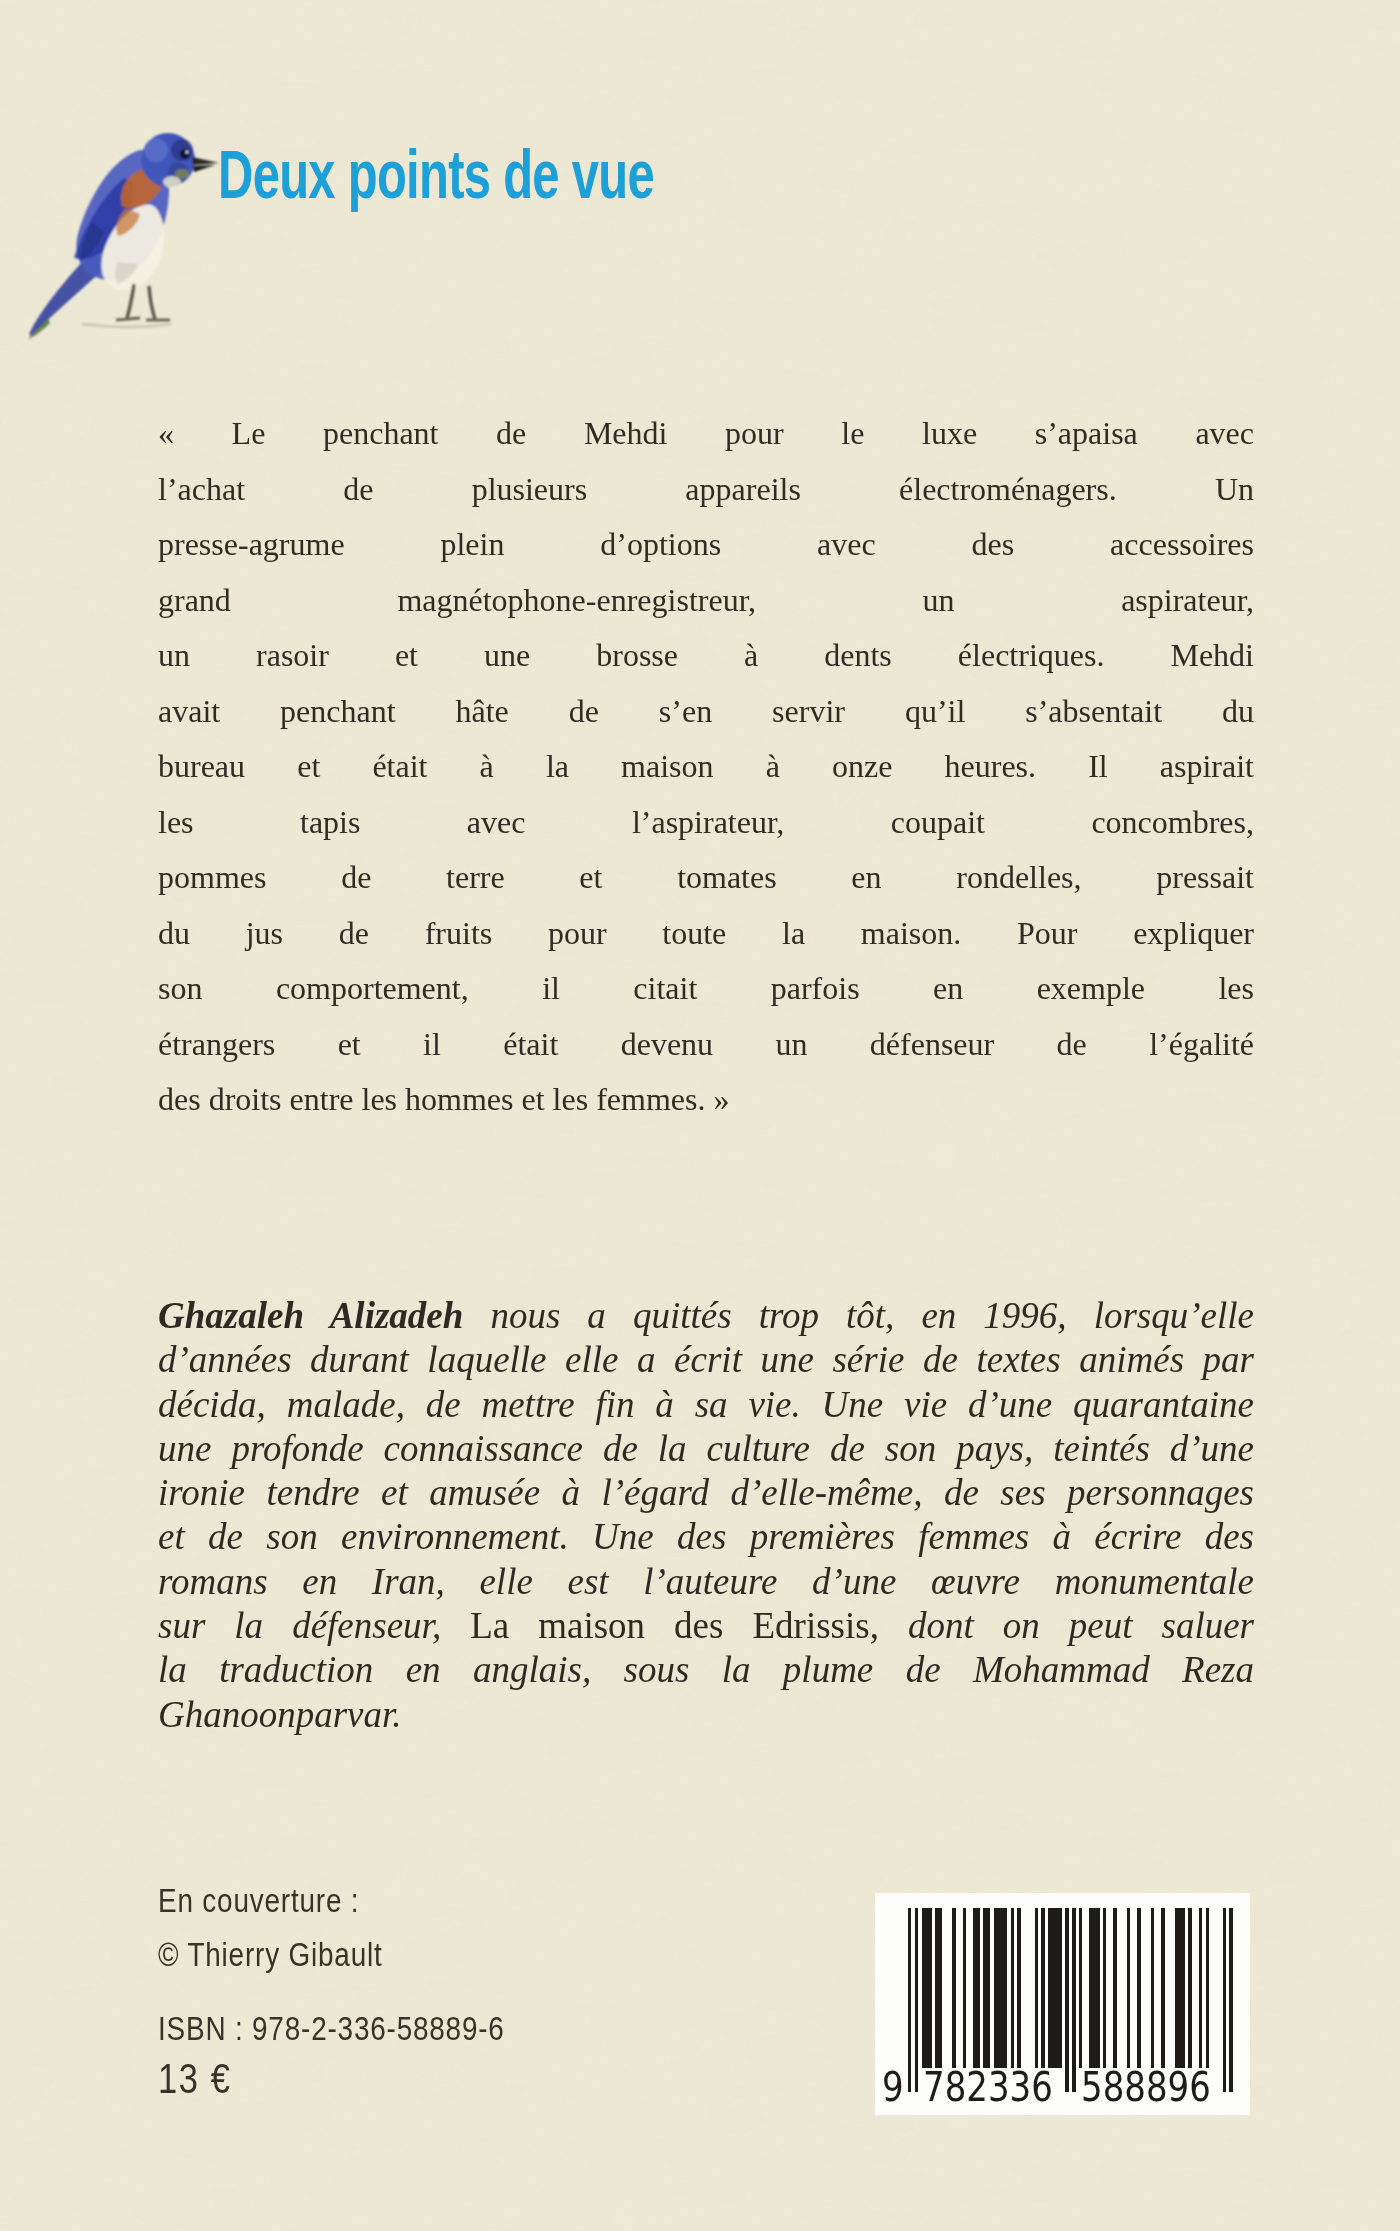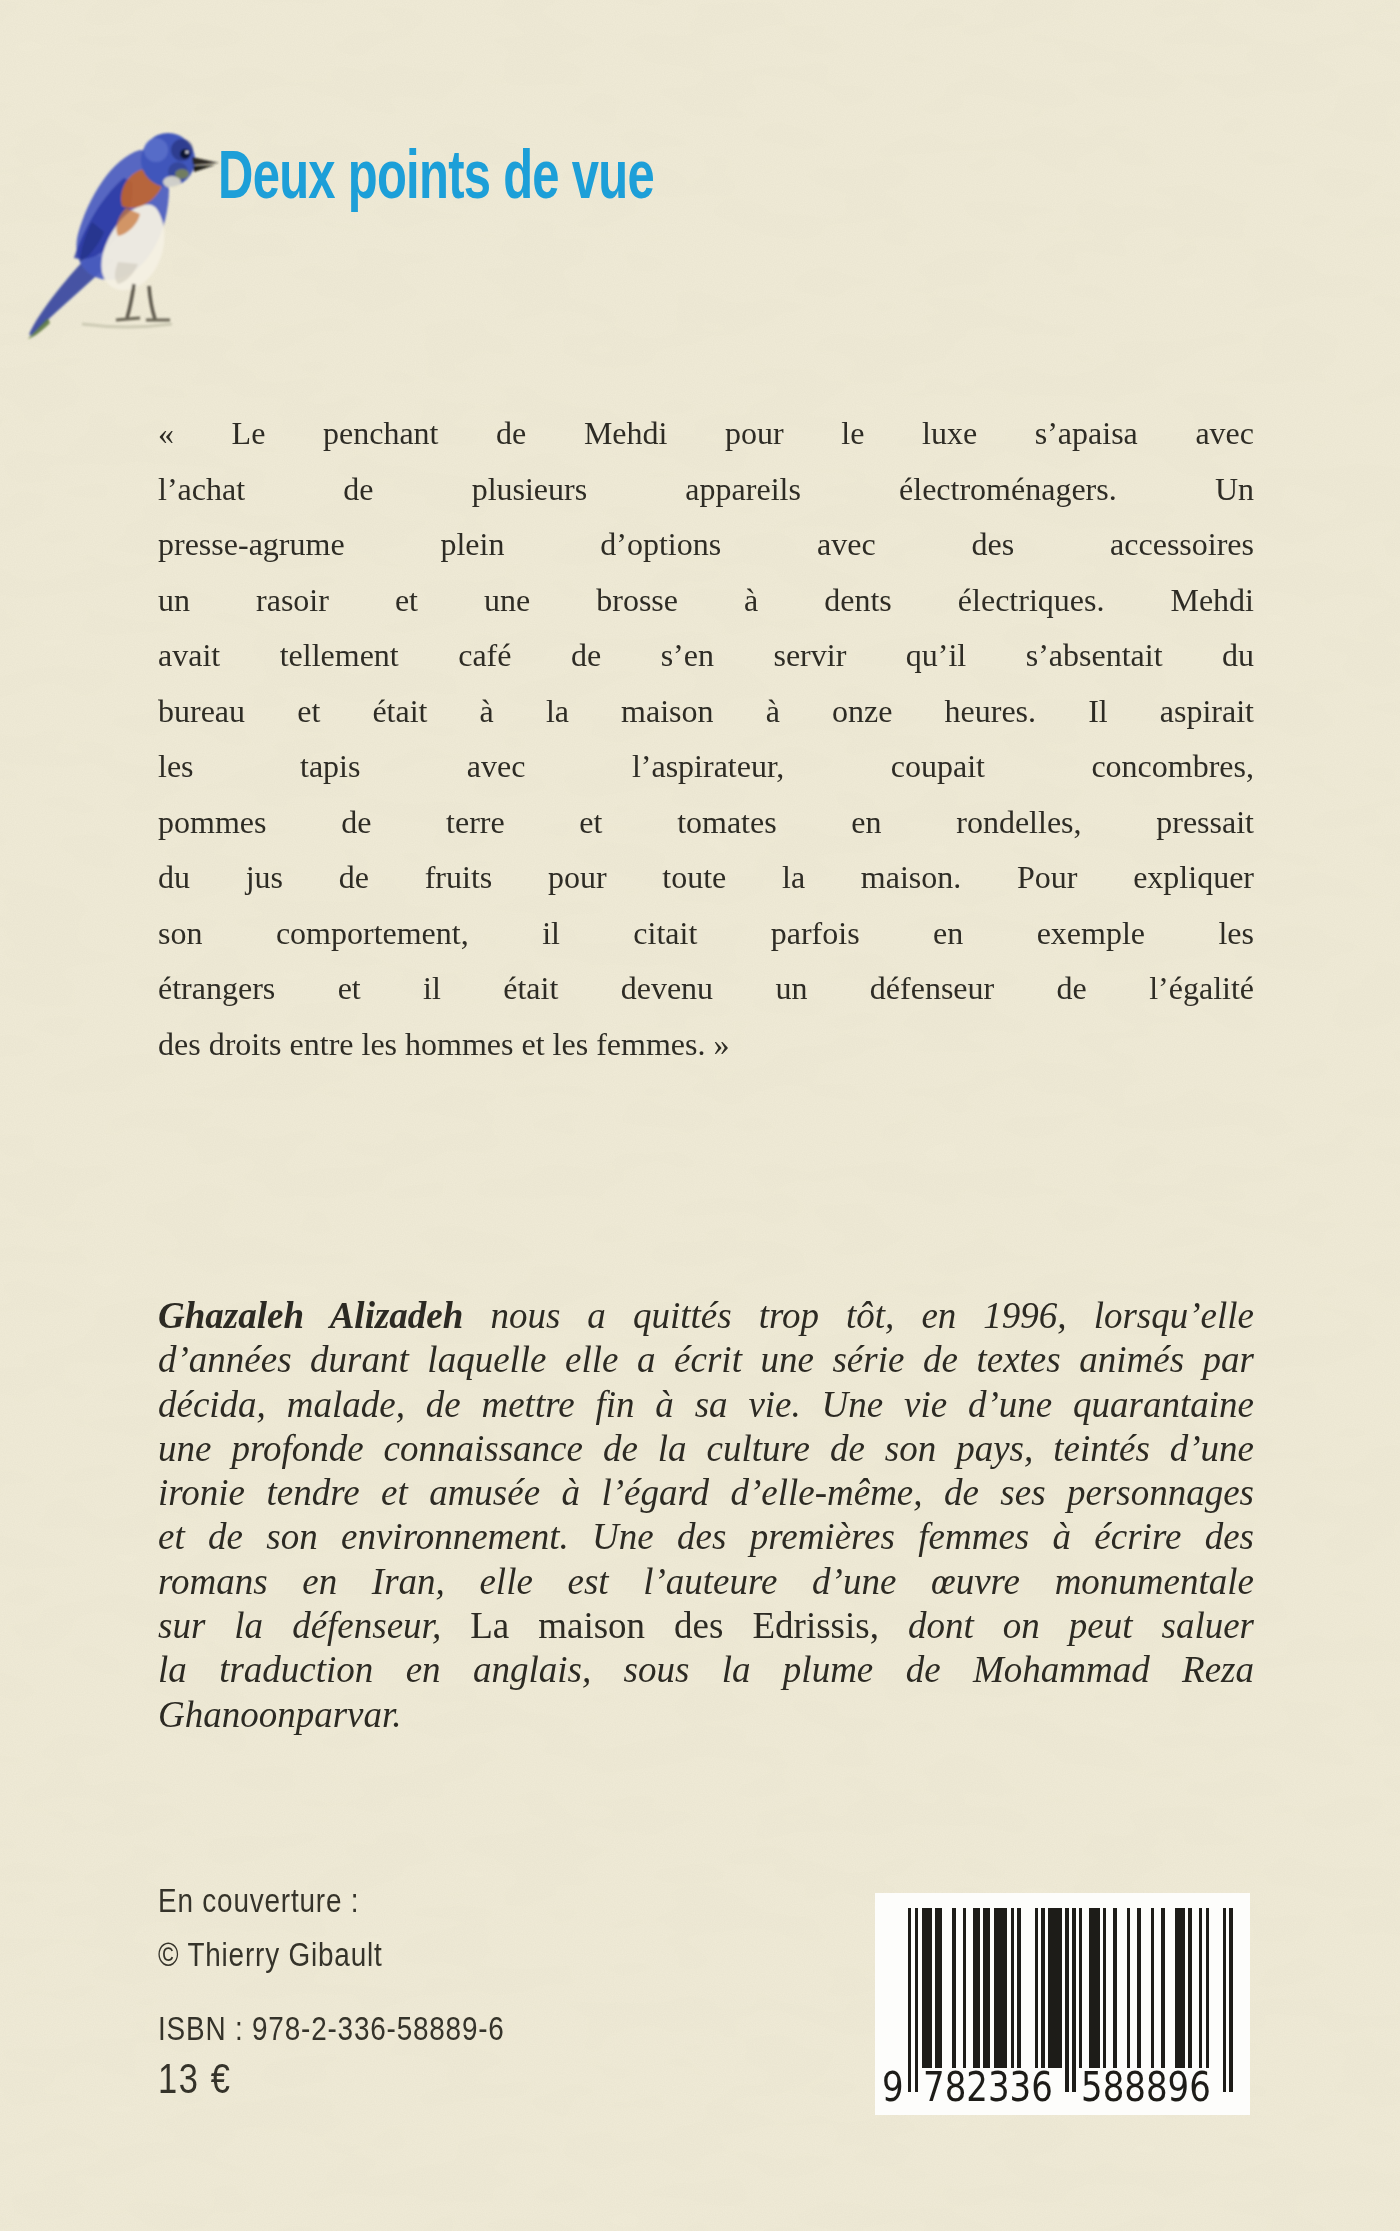--- a/index.html
+++ b/index.html
@@ -114,22 +114,23 @@
       <path d="M60,212 C90,216 120,216 150,212" stroke="#b9b7a0" stroke-width="3" fill="none" opacity="0.6"></path>
     </g>
   </svg>
 
   <div class="title">Deux points de vue</div>
 
   <div class="quote">
     <div class="qline">« Le penchant de Mehdi pour le luxe s’apaisa avec</div>
     <div class="qline">l’achat de plusieurs appareils électroménagers. Un</div>
     <div class="qline">presse-agrume plein d’options avec des accessoires</div>
+    <div class="qline">grand magnétophone-enregistreur, un aspirateur,</div>
     <div class="qline">un rasoir et une brosse à dents électriques. Mehdi</div>
-    <div class="qline">avait tellement café de s’en servir qu’il s’absentait du</div>
+    <div class="qline">avait penchant hâte de s’en servir qu’il s’absentait du</div>
     <div class="qline">bureau et était à la maison à onze heures. Il aspirait</div>
     <div class="qline">les tapis avec l’aspirateur, coupait concombres,</div>
     <div class="qline">pommes de terre et tomates en rondelles, pressait</div>
     <div class="qline">du jus de fruits pour toute la maison. Pour expliquer</div>
     <div class="qline">son comportement, il citait parfois en exemple les</div>
     <div class="qline">étrangers et il était devenu un défenseur de l’égalité</div>
     <div class="qline last">des droits entre les hommes et les femmes. »</div>
   </div>
 
   <div class="bio">

